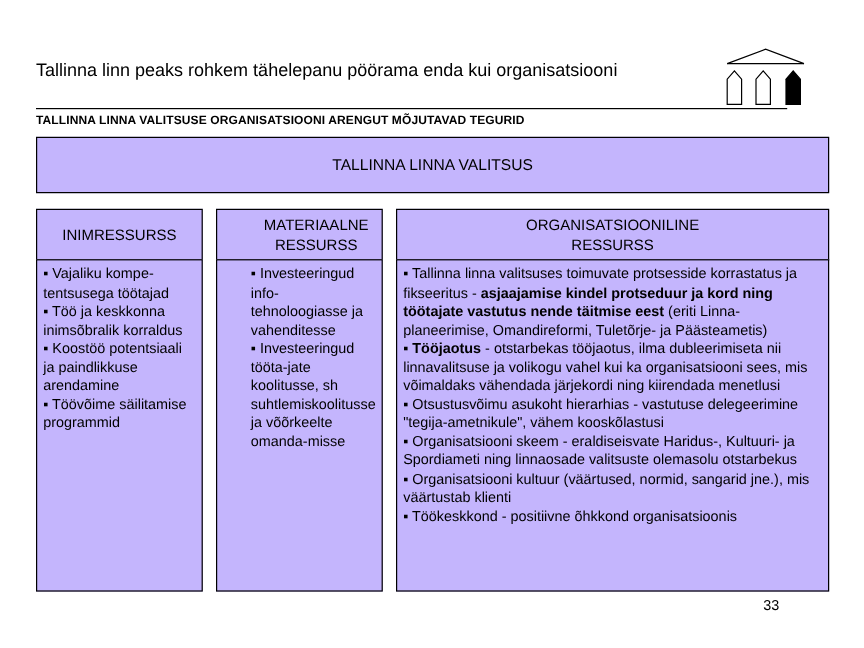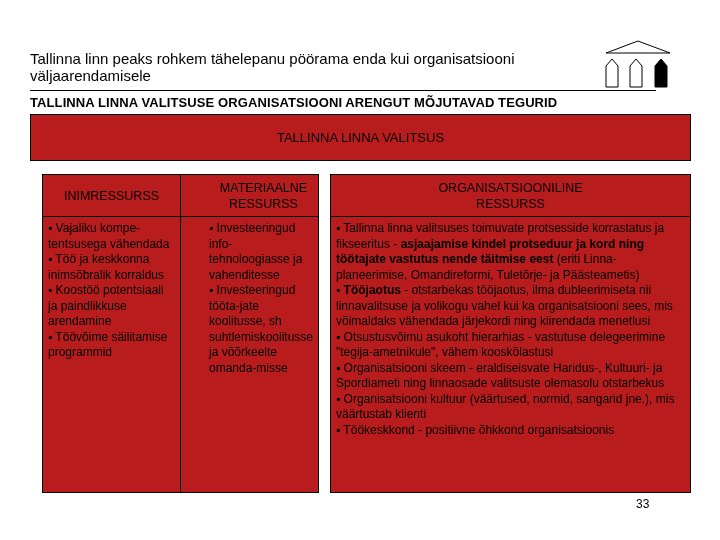--- a/index.html
+++ b/index.html
@@ -1,40 +1,39 @@
 <!DOCTYPE html>
 <html><head>
 <meta charset="utf-8">
 <style>
   html, body { margin:0; padding:0; background:#ffffff; }
   body { width:720px; height:540px; position:relative; overflow:hidden;
          font-family:"Liberation Sans", sans-serif; color:#000; }
   .abs { position:absolute; }
   .subtitle { left:30px; top:50px; width:540px; font-size:15px; line-height:17px; }
   .rule { left:30px; top:90px; width:626px; height:1px; background:#000; }
-  .main-title { left:30px; top:95px; font-size:13px; font-weight:bold; letter-spacing:0.1px; white-space:nowrap; }
-  .box { border:1px solid #000; box-sizing:border-box; background:#b91c1c; }
+  .main-title { left:30px; top:95px; font-size:10px; font-weight:bold; letter-spacing:0.1px; white-space:nowrap; }
+  .box { border:1px solid #000; box-sizing:border-box; background:#c4b5fd; }
   .top-box { left:30px; top:114px; width:661px; height:47px; display:flex; align-items:center; justify-content:center; font-size:13px; }
   .col-head { display:flex; align-items:center; justify-content:center; text-align:center; font-size:12.5px; line-height:16px; }
   .col-body { font-size:12px; line-height:15.5px; padding:4px 5px; }
   .col-body p { margin:0; }
-  .c1 { left:42px; width:139px; }
+  .c1 { left:30px; width:139px; }
   .c2 { left:180px; width:139px;padding-left:28px; }
   .c3 { left:330px; width:361px; }
   .head { top:174px; height:43px; }
   .body { top:216px; height:277px; }
   .page-num { left:636px; top:497px; font-size:12px;text-align:right; }
   b { font-weight:bold; }
 </style>
 </head>
 <body>
 
 <div class="abs subtitle">
   <div>Tallinna linn peaks rohkem tähelepanu pöörama enda kui organisatsiooni</div>
-  <div>väljaarendamisele</div>
 </div>
 
 <svg class="abs" style="left:603px;top:40px" width="72" height="50" viewBox="0 0 72 50">
   <polyline points="3,13 35,1 67,13" fill="none" stroke="#000" stroke-width="1"></polyline>
   <line x1="3" y1="13" x2="67" y2="13" stroke="#000" stroke-width="1"></line>
   <path d="M3,47 V26 L9,19 L15,26 V47 Z" fill="#fff" stroke="#000" stroke-width="1"></path>
   <path d="M27,47 V26 L33,19 L39,26 V47 Z" fill="#fff" stroke="#000" stroke-width="1"></path>
   <path d="M52,47 V26 L58,19 L64,26 V47 Z" fill="#000" stroke="#000" stroke-width="1"></path>
 </svg>
 
@@ -44,21 +43,21 @@
 <div class="abs box top-box">
   <span>TALLINNA LINNA VALITSUS</span>
 </div>
 
 <div class="abs box col-head c1 head">
   <div>
       <div>INIMRESSURSS</div>
     </div>
 </div>
 <div class="abs box col-body c1 body">
-  <p>▪ Vajaliku kompe-tentsusega vähendada</p>
+  <p>▪ Vajaliku kompe-tentsusega töötajad</p>
   <p>▪ Töö ja keskkonna inimsõbralik korraldus</p>
   <p>▪ Koostöö potentsiaali ja paindlikkuse arendamine</p>
   <p>▪ Töövõime säilitamise programmid</p>
 </div>
 
 <div class="abs box col-head c2 head">
   <div>
     <div>MATERIAALNE</div>
     <div>RESSURSS</div>
   </div>

